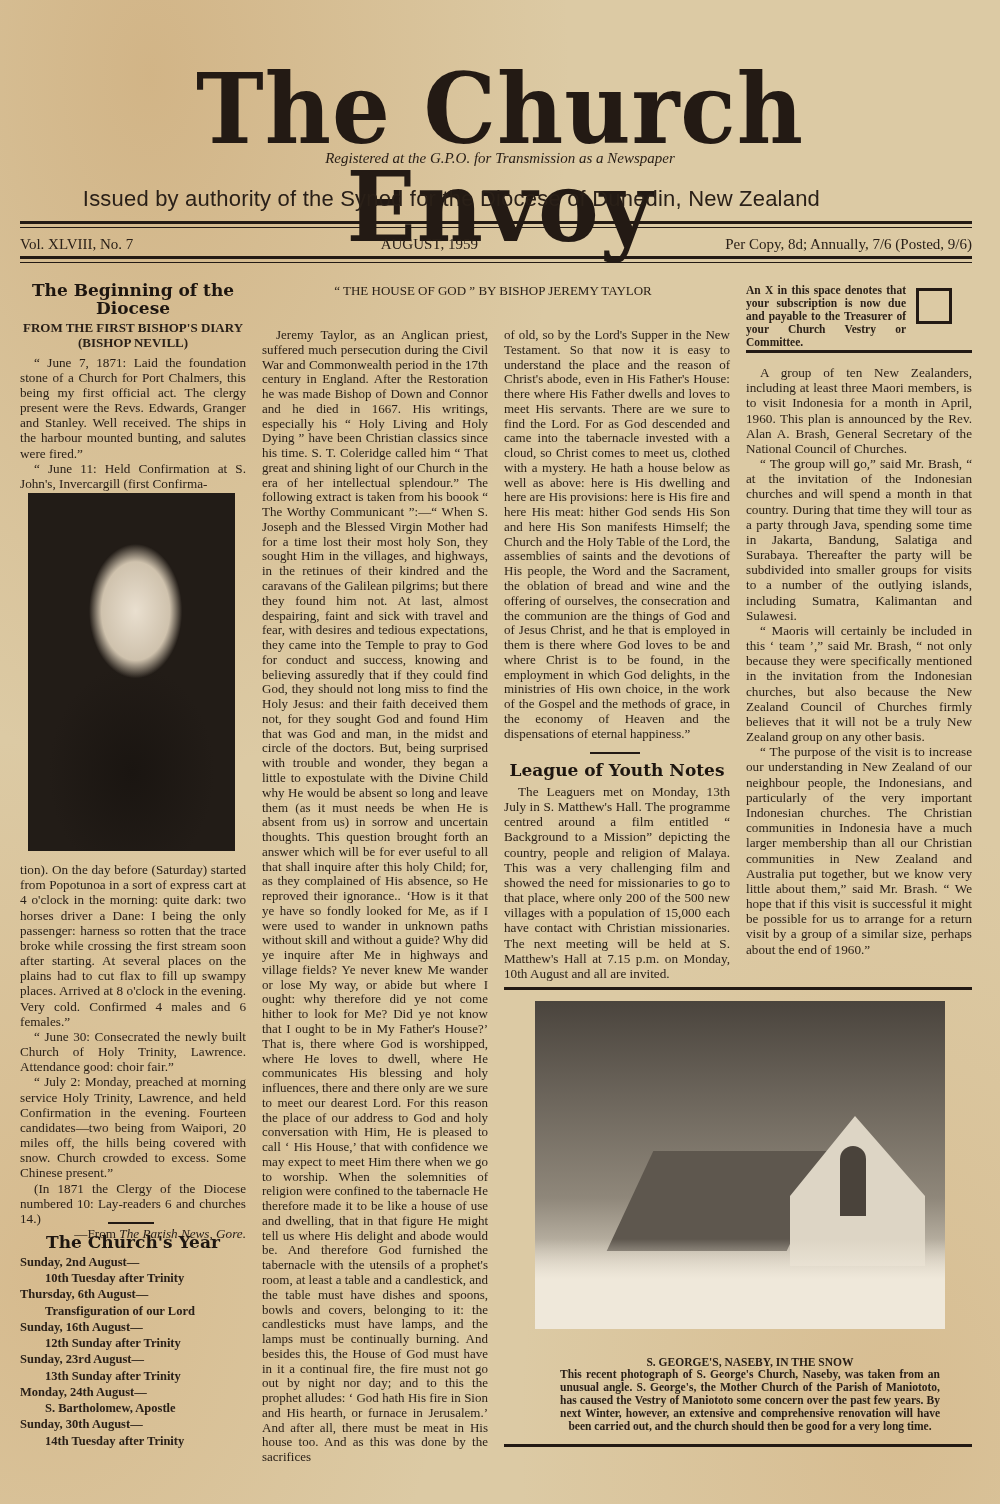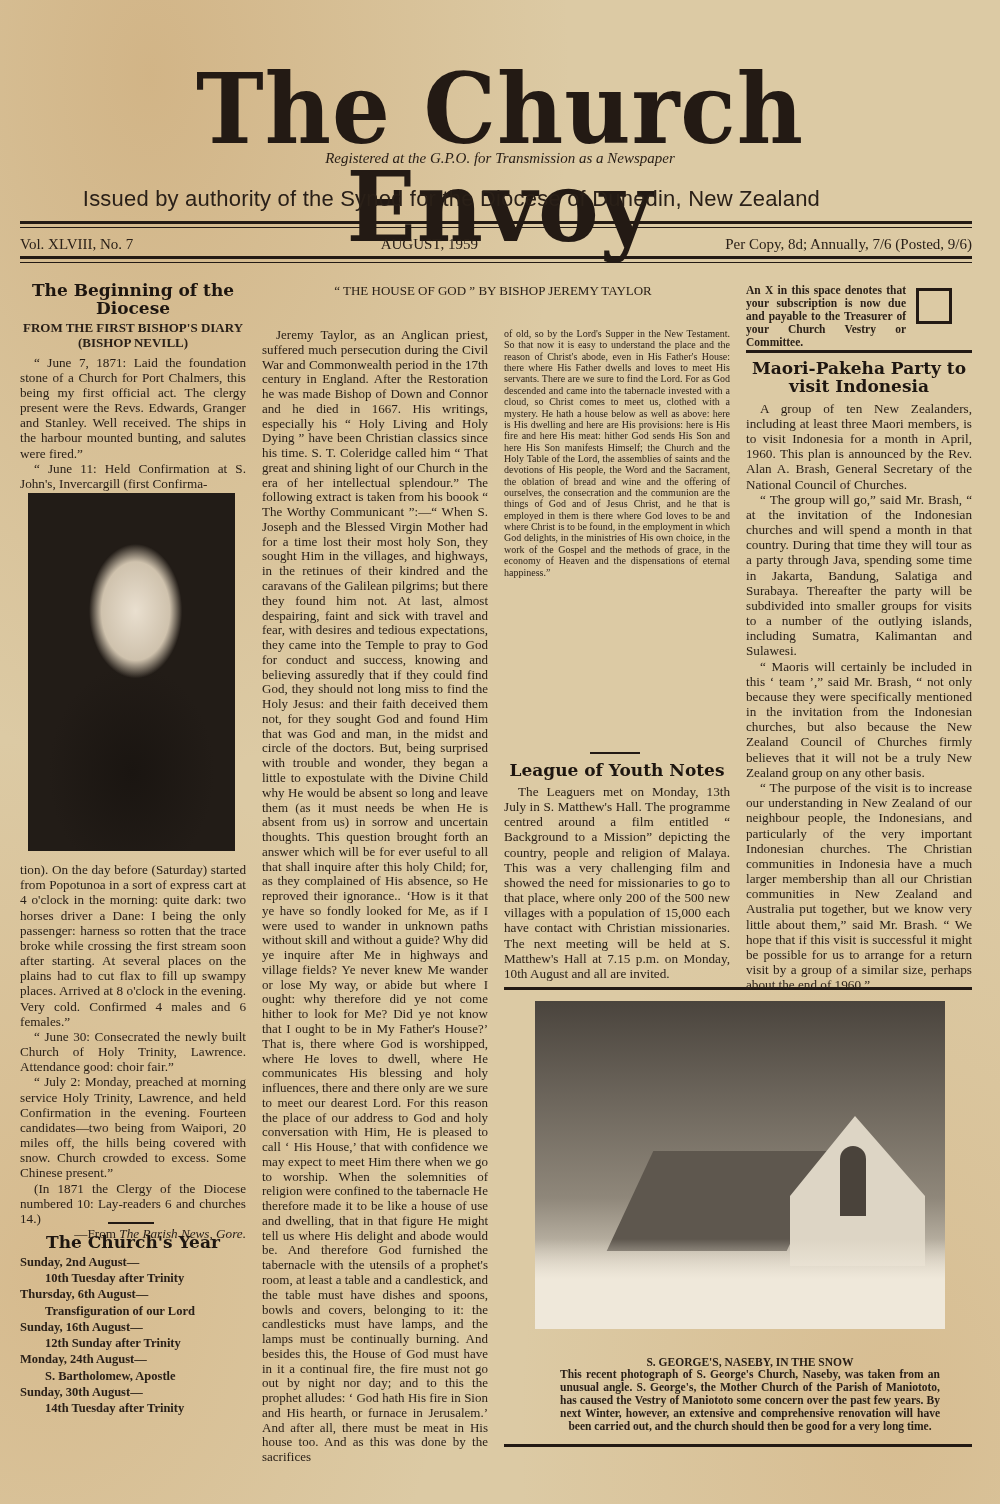--- a/index.html
+++ b/index.html
@@ -87,58 +87,61 @@
       </div>
     <div>
         <p class="d">Thursday, 6th August—</p>
         <p class="e">Transfiguration of our Lord</p>
       </div>
     <div>
         <p class="d">Sunday, 16th August—</p>
         <p class="e">12th Sunday after Trinity</p>
       </div>
     <div>
+        <p class="d">Sunday, 23rd August—</p>
+        <p class="e">13th Sunday after Trinity</p>
+      </div>
+    <div>
         <p class="d">Monday, 24th August—</p>
         <p class="e">S. Bartholomew, Apostle</p>
       </div>
     <div>
         <p class="d">Sunday, 30th August—</p>
         <p class="e">14th Tuesday after Trinity</p>
       </div>
   </div>
 </div>
 
 <div class="abs" style="left:262px;top:282px;width:462px;">
   <div class="sub" style="margin-top:2px;font-weight:normal;">“ THE HOUSE OF GOD ” BY BISHOP JEREMY TAYLOR</div>
 </div>
 <div class="abs col" style="left:262px;top:328px;width:226px;font-size:13px;line-height:1.137;">
   <p>Jeremy Taylor, as an Anglican priest, suffered much persecution during the Civil War and Commonwealth period in the 17th century in England. After the Restoration he was made Bishop of Down and Connor and he died in 1667. His writings, especially his “ Holy Living and Holy Dying ” have been Christian classics since his time. S. T. Coleridge called him “ That great and shining light of our Church in the era of her intellectual splendour.” The following extract is taken from his boook “ The Worthy Communicant ”:—“ When S. Joseph and the Blessed Virgin Mother had for a time lost their most holy Son, they sought Him in the villages, and highways, in the retinues of their kindred and the caravans of the Galilean pilgrims; but there they found him not. At last, almost despairing, faint and sick with travel and fear, with desires and tedious expectations, they came into the Temple to pray to God for conduct and success, knowing and believing assuredly that if they could find God, they should not long miss to find the Holy Jesus: and their faith deceived them not, for they sought God and found Him that was God and man, in the midst and circle of the doctors. But, being surprised with trouble and wonder, they began a little to expostulate with the Divine Child why He would be absent so long and leave them (as it must needs be when He is absent from us) in sorrow and uncertain thoughts. This question brought forth an answer which will be for ever useful to all that shall inquire after this holy Child; for, as they complained of His absence, so He reproved their ignorance.. ‘How is it that ye have so fondly looked for Me, as if I were used to wander in unknown paths without skill and without a guide? Why did ye inquire after Me in highways and village fields? Ye never knew Me wander or lose My way, or abide but where I ought: why therefore did ye not come hither to look for Me? Did ye not know that I ought to be in My Father's House?’ That is, there where God is worshipped, where He loves to dwell, where He communicates His blessing and holy influences, there and there only are we sure to meet our dearest Lord. For this reason the place of our address to God and holy conversation with Him, He is pleased to call ‘ His House,’ that with confidence we may expect to meet Him there when we go to worship. When the solemnities of religion were confined to the tabernacle He therefore made it to be like a house of use and dwelling, that in that figure He might tell us where His delight and abode would be. And therefore God furnished the tabernacle with the utensils of a prophet's room, at least a table and a candlestick, and the table must have dishes and spoons, bowls and covers, belonging to it: the candlesticks must have lamps, and the lamps must be continually burning. And besides this, the House of God must have in it a continual fire, the fire must not go out by night nor day; and to this the prophet alludes: ‘ God hath His fire in Sion and His hearth, or furnace in Jerusalem.’ And after all, there must be meat in His house too. And as this was done by the sacrifices</p>
 </div>
-<div class="abs col" style="left:504px;top:328px;width:226px;font-size:10px;line-height:1.137;">
+<div class="abs col" style="left:504px;top:328px;width:226px;font-size:13px;line-height:1.137;">
   <p style="text-indent:0">of old, so by the Lord's Supper in the New Testament. So that now it is easy to understand the place and the reason of Christ's abode, even in His Father's House: there where His Father dwells and loves to meet His servants. There are we sure to find the Lord. For as God descended and came into the tabernacle invested with a cloud, so Christ comes to meet us, clothed with a mystery. He hath a house below as well as above: here is His dwelling and here are His provisions: here is His fire and here His meat: hither God sends His Son and here His Son manifests Himself; the Church and the Holy Table of the Lord, the assemblies of saints and the devotions of His people, the Word and the Sacrament, the oblation of bread and wine and the offering of ourselves, the consecration and the communion are the things of God and of Jesus Christ, and he that is employed in them is there where God loves to be and where Christ is to be found, in the employment in which God delights, in the ministries of His own choice, in the work of the Gospel and the methods of grace, in the economy of Heaven and the dispensations of eternal happiness.”</p>
 </div>
 
 <div class="abs sep" style="left:590px;top:752px;width:50px;"></div>
 
 <div class="abs" style="left:504px;top:762px;width:226px;">
   <div class="hd" style="font-size:17px;">League of Youth Notes</div>
   <div class="col" style="margin-top:4px;">
     <p>The Leaguers met on Monday, 13th July in S. Matthew's Hall. The programme centred around a film entitled “ Background to a Mission” depicting the country, people and religion of Malaya. This was a very challenging film and showed the need for missionaries to go to that place, where only 200 of the 500 new villages with a population of 15,000 each have contact with Christian missionaries. The next meeting will be held at S. Matthew's Hall at 7.15 p.m. on Monday, 10th August and all are invited.</p>
   </div>
 </div>
 <div class="abs thick" style="left:504px;top:987px;width:468px;"></div>
 
 <div class="abs" style="left:746px;top:284px;width:226px;display:flex;gap:10px;align-items:flex-start;">
   <div style="font-weight:bold;font-size:11.5px;line-height:1.12;text-align:justify;width:160px;">An X in this space denotes that your subscription is now due and payable to the Treasurer of your Church Vestry or Committee.</div>
   <div class="box" style="margin-top:4px;"></div>
 </div>
 <div class="abs thick" style="left:746px;top:350px;width:226px;"></div>
 
 <div class="abs" style="left:746px;top:360px;width:226px;">
-  <div class="hd" style="font-size:17px;">Maori-Pakeha Party to visit Indonesia</div>
   <div class="col" style="margin-top:5px;">
     <p>A group of ten New Zealanders, including at least three Maori members, is to visit Indonesia for a month in April, 1960. This plan is announced by the Rev. Alan A. Brash, General Secretary of the National Council of Churches.</p>
     <p>“ The group will go,” said Mr. Brash, “ at the invitation of the Indonesian churches and will spend a month in that country. During that time they will tour as a party through Java, spending some time in Jakarta, Bandung, Salatiga and Surabaya. Thereafter the party will be subdivided into smaller groups for visits to a number of the outlying islands, including Sumatra, Kalimantan and Sulawesi.</p>
     <p>“ Maoris will certainly be included in this ‘ team ’,” said Mr. Brash, “ not only because they were specifically mentioned in the invitation from the Indonesian churches, but also because the New Zealand Council of Churches firmly believes that it will not be a truly New Zealand group on any other basis.</p>
     <p>“ The purpose of the visit is to increase our understanding in New Zealand of our neighbour people, the Indonesians, and particularly of the very important Indonesian churches. The Christian communities in Indonesia have a much larger membership than all our Christian communities in New Zealand and Australia put together, but we know very little about them,” said Mr. Brash. “ We hope that if this visit is successful it might be possible for us to arrange for a return visit by a group of a similar size, perhaps about the end of 1960.”</p>
   </div>
 </div>
 
 <div class="abs photo church" style="left:535px;top:1001px;width:410px;height:328px;overflow:hidden;" title="S. George's Church, Naseby, in the snow">
   <div class="roof"></div>

